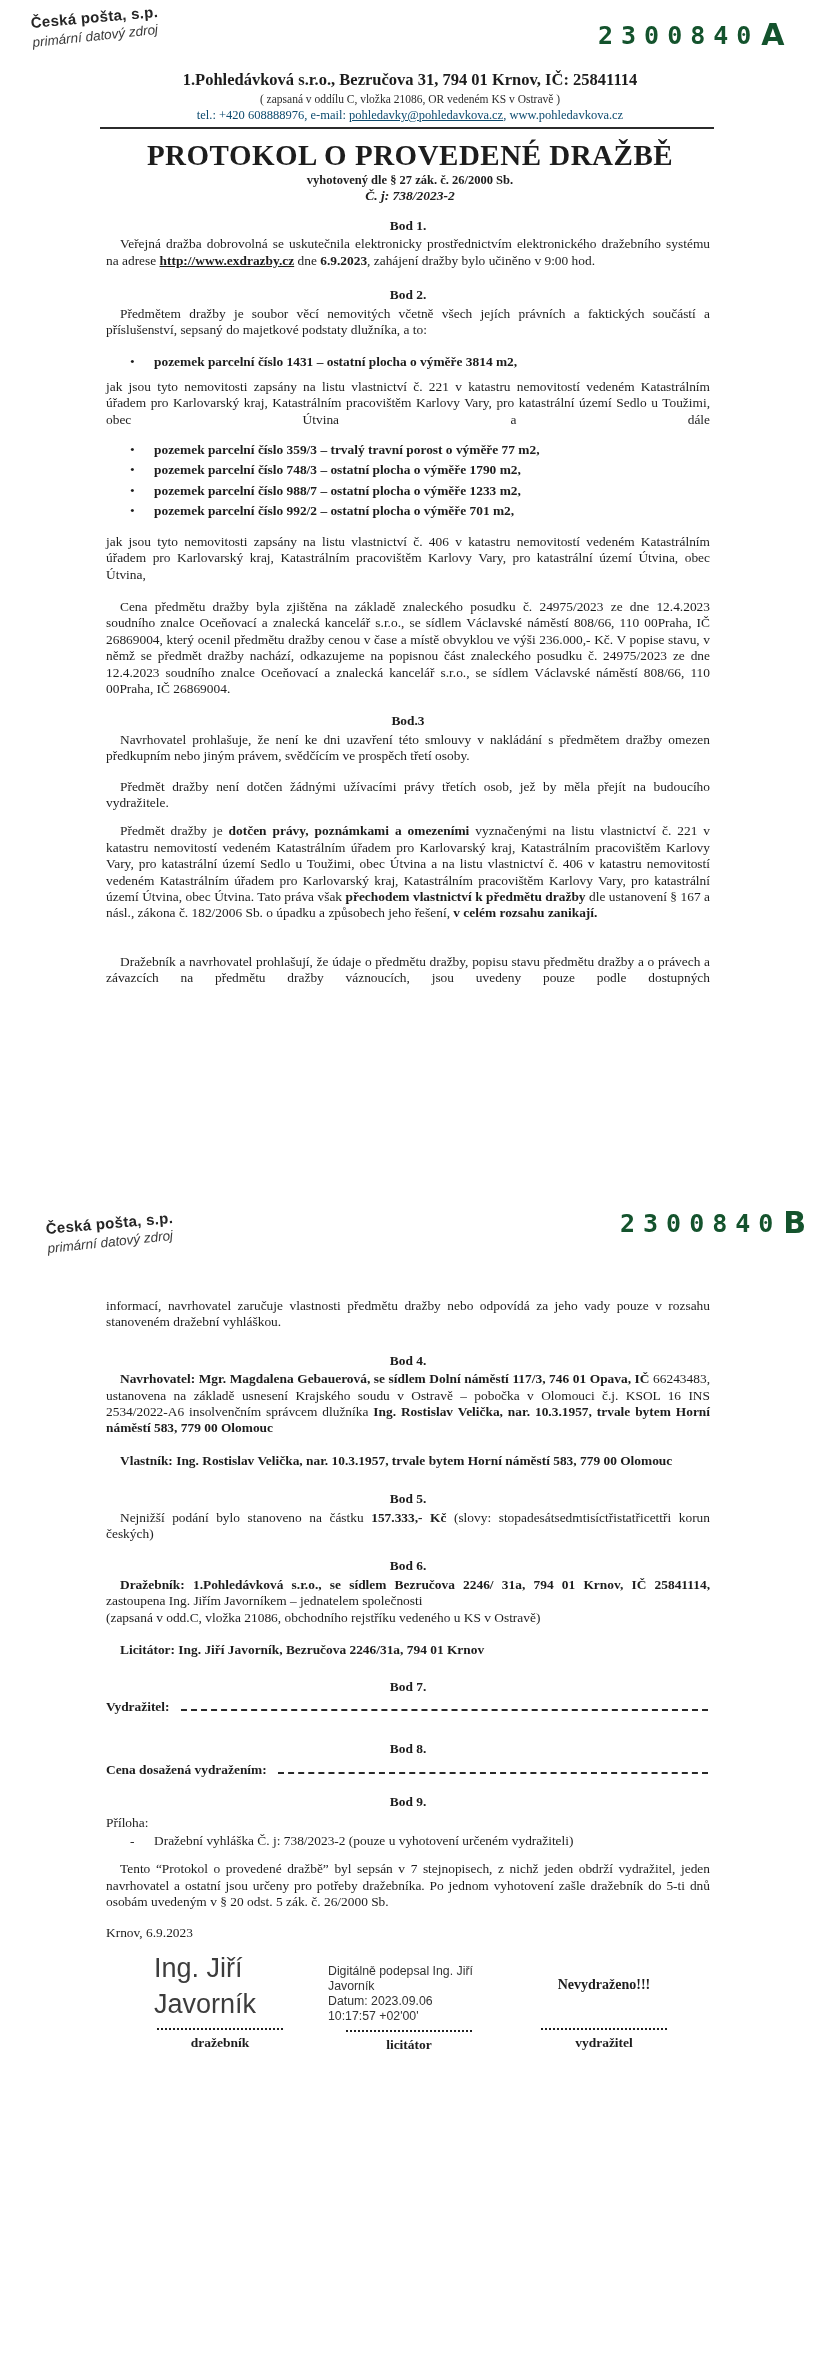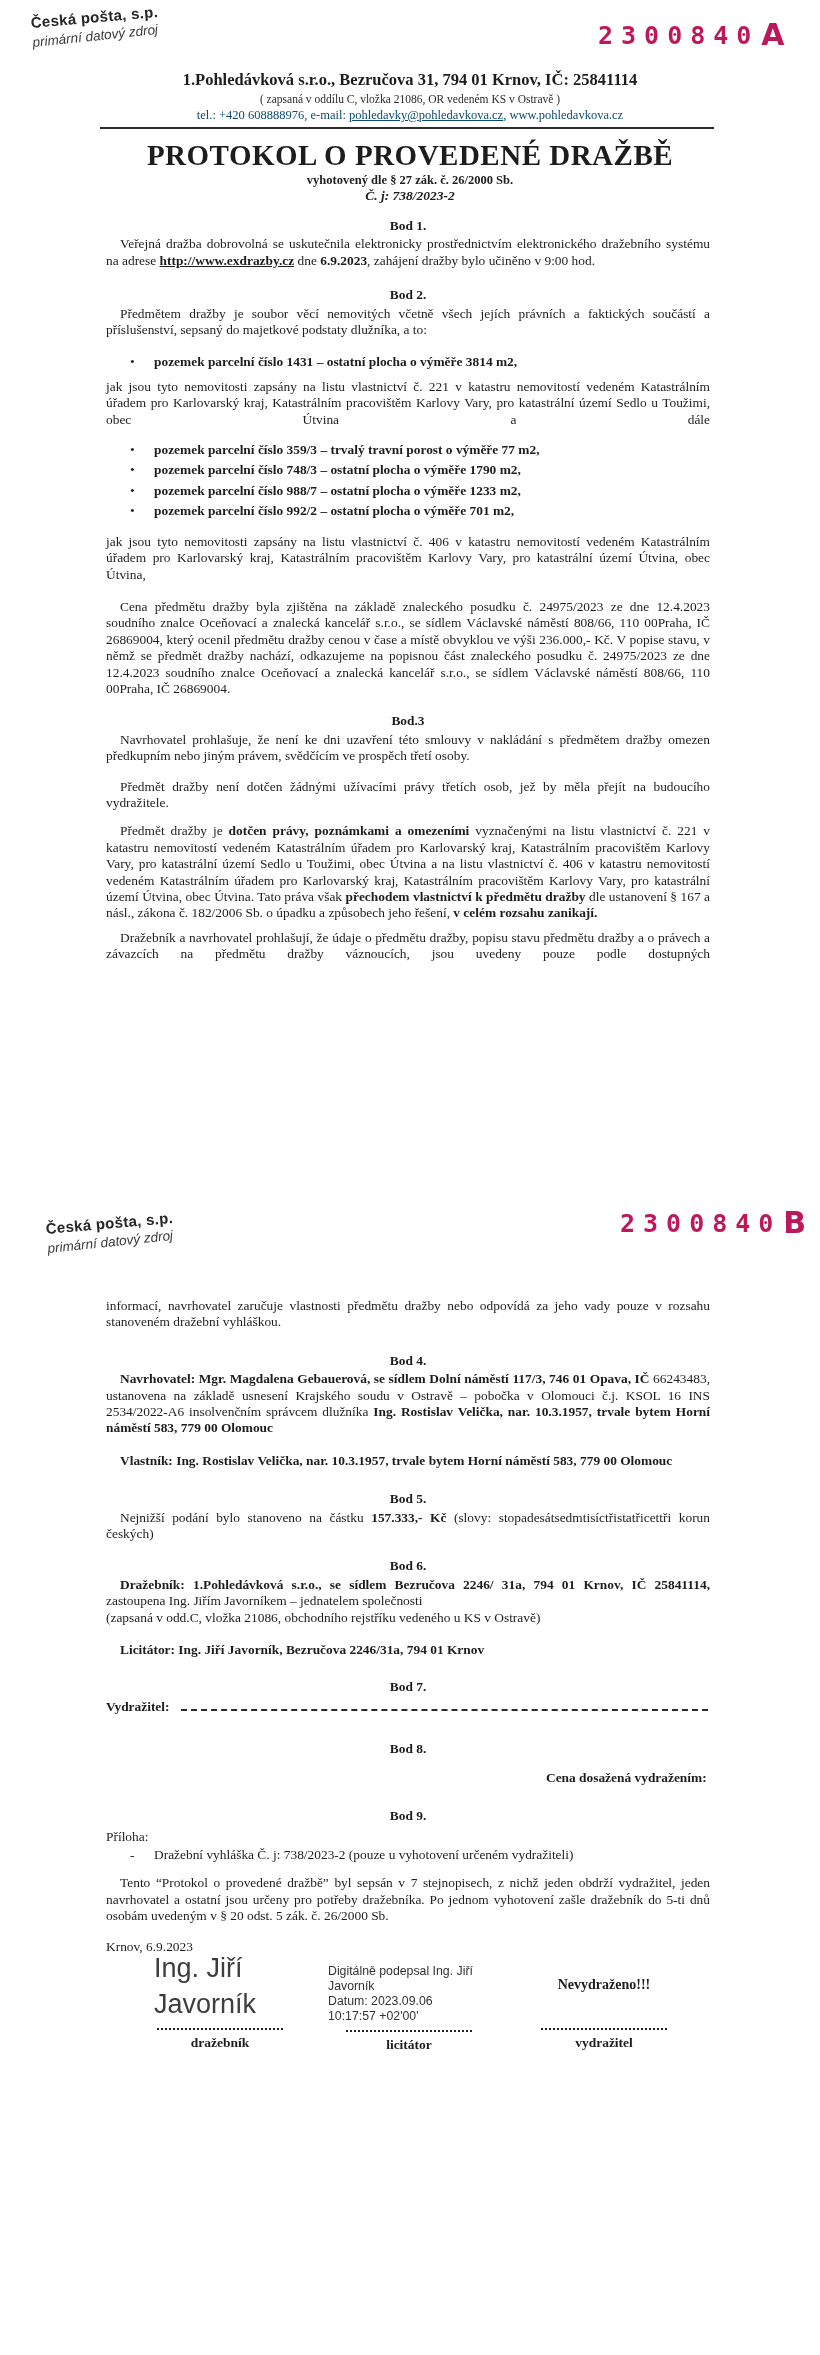--- a/index.html
+++ b/index.html
@@ -5,21 +5,21 @@
   html,body{margin:0;padding:0;background:#ffffff;}
   .page{
     position:relative;width:820px;height:2355px;background:#fff;
     font-family:"Liberation Serif",serif;color:#1d1d1d;overflow:hidden;
   }
   
   .stamp{position:absolute;transform:rotate(-5deg);transform-origin:left top;}
   .stamp .l1{font-family:"Liberation Sans",sans-serif;font-weight:700;font-size:15px;color:#262626;letter-spacing:.3px;}
   .stamp .l2{font-family:"Liberation Sans",sans-serif;font-style:italic;font-size:13.5px;color:#3a3a3a;margin-top:3px;transform:rotate(-1deg);}
   
-  .docnum{position:absolute;font-family:"DejaVu Sans Mono",monospace;font-weight:700;font-size:25px;letter-spacing:8px;color:#be185d;white-space:nowrap;}
+  .docnum{position:absolute;font-family:"DejaVu Sans Mono",monospace;font-weight:700;font-size:25px;letter-spacing:8px;color:#14532d;white-space:nowrap;}
   .docnum .letter{font-family:"DejaVu Sans",sans-serif;font-weight:900;font-size:30px;letter-spacing:0;margin-left:2px;vertical-align:-1px;}
   
   .hdr{position:absolute;left:0;right:0;text-align:center;}
   .company{font-weight:700;font-size:16.5px;}
   .reg{font-size:11.5px;color:#2c2c2c;}
   .contact{font-size:12.5px;color:#0c4a6e;}
   .u{text-decoration:underline;}
   .divider{position:absolute;left:100px;width:614px;border-top:2px solid #2b2b2b;}
   .title{font-weight:700;font-size:29px;letter-spacing:.5px;}
   .subtitle{font-weight:700;font-size:12.5px;}
@@ -83,21 +83,21 @@
       <div class="blk bullet" style="margin-top: 14px;"><span class="marker">•</span><span class="btext"><b>pozemek parcelní číslo 359/3 – trvalý travní porost o výměře 77 m2,</b></span></div>
       <div class="blk bullet" style="margin-top: 4px;"><span class="marker">•</span><span class="btext"><b>pozemek parcelní číslo 748/3 – ostatní plocha o výměře 1790 m2,</b></span></div>
       <div class="blk bullet" style="margin-top: 4px;"><span class="marker">•</span><span class="btext"><b>pozemek parcelní číslo 988/7 – ostatní plocha o výměře 1233 m2,</b></span></div>
       <div class="blk bullet" style="margin-top: 4px;"><span class="marker">•</span><span class="btext"><b>pozemek parcelní číslo 992/2 – ostatní plocha o výměře 701 m2,</b></span></div>
       <div class="blk para jlast" style="margin-top: 14px;"><span>jak jsou tyto nemovitosti zapsány na listu vlastnictví č. 406 v katastru nemovitostí vedeném Katastrálním úřadem pro Karlovarský kraj, Katastrálním pracovištěm Karlovy Vary, pro katastrální území Útvina, obec Útvina,</span></div>
       <div class="blk para indent" style="margin-top: 16px;"><span>Cena předmětu dražby byla zjištěna na základě znaleckého posudku č. 24975/2023 ze dne 12.4.2023 soudního znalce Oceňovací a znalecká kancelář s.r.o., se sídlem Václavské náměstí 808/66, 110 00Praha, IČ 26869004, který ocenil předmětu dražby cenou v čase a místě obvyklou ve výši 236.000,- Kč. V popise stavu, v němž se předmět dražby nachází, odkazujeme na popisnou část znaleckého posudku č. 24975/2023 ze dne 12.4.2023 soudního znalce Oceňovací a znalecká kancelář s.r.o., se sídlem Václavské náměstí 808/66, 110 00Praha, IČ 26869004.</span></div>
       <div class="blk heading" style="margin-top: 16px;"><b>Bod.3</b></div>
       <div class="blk para indent" style="margin-top: 2px;"><span>Navrhovatel prohlašuje, že není ke dni uzavření této smlouvy v nakládání s předmětem dražby omezen předkupním nebo jiným právem, svědčícím ve prospěch třetí osoby.</span></div>
       <div class="blk para indent" style="margin-top: 14px;"><span>Předmět dražby není dotčen žádnými užívacími právy třetích osob, jež by měla přejít na budoucího vydražitele.</span></div>
       <div class="blk para indent" style="margin-top: 12px;"><span>Předmět dražby je </span><b>dotčen právy, poznámkami a omezeními</b><span> vyznačenými na listu vlastnictví č. 221 v katastru nemovitostí vedeném Katastrálním úřadem pro Karlovarský kraj, Katastrálním pracovištěm Karlovy Vary, pro katastrální území Sedlo u Toužimi, obec Útvina a na listu vlastnictví č. 406 v katastru nemovitostí vedeném Katastrálním úřadem pro Karlovarský kraj, Katastrálním pracovištěm Karlovy Vary, pro katastrální území Útvina, obec Útvina. Tato práva však </span><b>přechodem vlastnictví k předmětu dražby</b><span> dle ustanovení § 167 a násl., zákona č. 182/2006 Sb. o úpadku a způsobech jeho řešení, </span><b>v celém rozsahu zanikají.</b></div>
-      <div class="blk para indent jlast" style="margin-top: 8px;"><span>Dražebník a navrhovatel prohlašují, že údaje o předmětu dražby, popisu stavu předmětu dražby a o právech a závazcích na předmětu dražby váznoucích, jsou uvedeny pouze podle dostupných</span></div>
+      <div class="blk para indent jlast" style="margin-top: 32px;"><span>Dražebník a navrhovatel prohlašují, že údaje o předmětu dražby, popisu stavu předmětu dražby a o právech a závazcích na předmětu dražby váznoucích, jsou uvedeny pouze podle dostupných</span></div>
     </div>
 
   <div class="stamp" style="top:1220px;left:45px;">
     <div class="l1">Česká pošta, s.p.</div>
     <div class="l2">primární datový zdroj</div>
   </div>
 
   <div class="docnum" style="top:1205px;left:620px;">
     <span>2300840</span><span class="letter">B</span>
   </div>
@@ -112,21 +112,21 @@
       <div class="blk heading" style="margin-top: 16px;"><b>Bod 6.</b></div>
       <div class="blk para indent" style="margin-top: 2px;"><b>Dražebník: 1.Pohledávková s.r.o., se sídlem Bezručova 2246/ 31a, 794 01 Krnov, IČ 25841114,</b><span> zastoupena Ing. Jiřím Javorníkem – jednatelem společnosti</span></div>
       <div class="blk para left" style="margin-top: 0px;"><span>(zapsaná v odd.C, vložka 21086, obchodního rejstříku vedeného u KS v Ostravě)</span></div>
       <div class="blk para indent" style="margin-top: 16px;"><b>Licitátor: Ing. Jiří Javorník, Bezručova 2246/31a, 794 01 Krnov</b></div>
       <div class="blk heading" style="margin-top: 20px;"><b>Bod 7.</b></div>
       <div class="blk dashline" style="margin-top: 4px;">
         <b class="dl-label">Vydražitel: </b>
         <span class="dashfill"></span>
       </div>
       <div class="blk heading" style="margin-top: 26px;"><b>Bod 8.</b></div>
-      <div class="blk dashline" style="margin-top: 12px; flex-direction: column;">
+      <div class="blk dashline" style="margin-top: 4px;">
         <b class="dl-label">Cena dosažená vydražením: </b>
         <span class="dashfill"></span>
       </div>
       <div class="blk heading" style="margin-top: 16px;"><b>Bod 9.</b></div>
       <div class="blk para left" style="margin-top: 4px;"><span>Příloha:</span></div>
       <div class="blk bullet" style="margin-top: 2px;"><span class="marker">-</span><span class="btext"><span>Dražební vyhláška Č. j: 738/2023-2 (pouze u vyhotovení určeném vydražiteli)</span></span></div>
       <div class="blk para indent" style="margin-top: 12px;"><span>Tento “Protokol o provedené dražbě” byl sepsán v 7 stejnopisech, z nichž jeden obdrží vydražitel, jeden navrhovatel a ostatní jsou určeny pro potřeby dražebníka. Po jednom vyhotovení zašle dražebník do 5-ti dnů osobám uvedeným v § 20 odst. 5 zák. č. 26/2000 Sb.</span></div>
       <div class="blk para left" style="margin-top: 14px;"><span>Krnov, 6.9.2023</span></div>
     </div>
 

